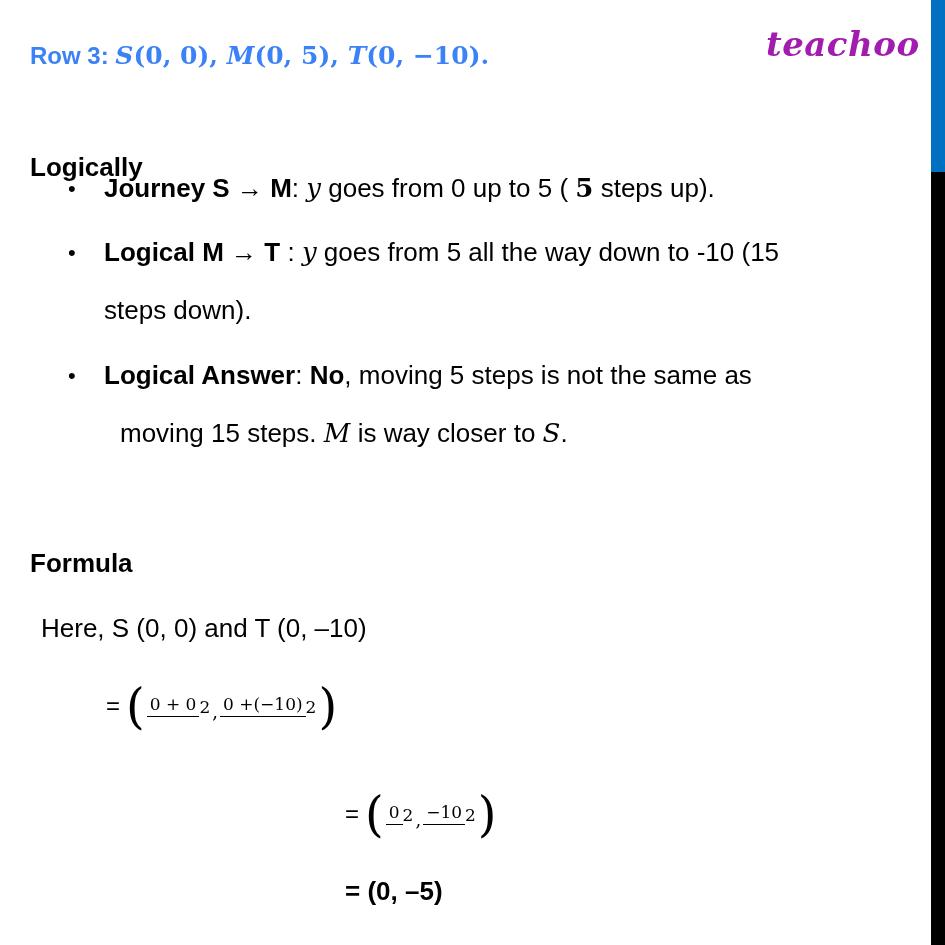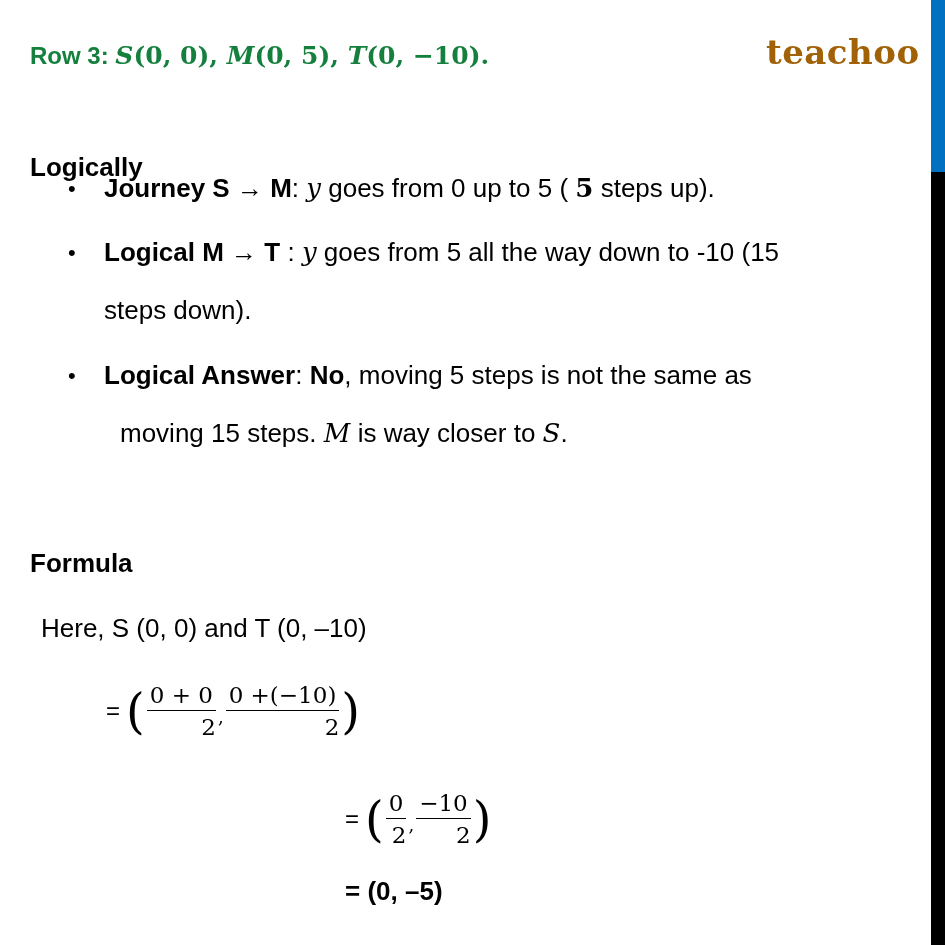--- a/index.html
+++ b/index.html
@@ -1,32 +1,32 @@
 <!DOCTYPE html>
 <html><head>
 <meta charset="utf-8">
 <style>
   html, body { margin:0; padding:0; }
   body { width:945px; height:945px; background:#ffffff; position:relative; overflow:hidden;
          font-family:"Liberation Sans", sans-serif; color:#000; }
   .sidebar-blue { position:absolute; left:931px; top:0; width:14px; height:172px; background:#0070c0; }
   .sidebar-black { position:absolute; left:931px; top:172px; width:14px; height:773px; background:#000; }
-  .logo { position:absolute; left:766px; top:32px; font-family:"DejaVu Serif", serif; font-weight:bold;
-          font-size:34px; letter-spacing:0.5px; color:#a16207; }
-  .title { position:absolute; left:30px; top:41px; font-size:24px; font-weight:bold; color:#15803d; white-space:nowrap; }
+  .logo { position:absolute; left:766px; top:24px; font-family:"DejaVu Serif", serif; font-style:italic; font-weight:bold;
+          font-size:34px; letter-spacing:0.5px; color:#a21caf; }
+  .title { position:absolute; left:30px; top:41px; font-size:24px; font-weight:bold; color:#3b82f6; white-space:nowrap; }
   .title .math { font-family:"DejaVu Serif", serif; font-weight:bold; font-size:25px; }
   .title .math i { font-style:italic; }
   .heading { position:absolute; left:30px; font-size:26px; font-weight:bold; white-space:nowrap; }
   .line { position:absolute; font-size:26px; white-space:nowrap; }
   .bullet { position:absolute; left:68px; font-size:22px; }
   .serif { font-family:"DejaVu Serif", serif; }
   .serif-b { font-family:"DejaVu Serif", serif; font-weight:bold; }
   .it { font-family:"DejaVu Serif", serif; font-style:italic; }
-  .frac { display:inline-flex; flex-direction:column; align-items:flex-end; vertical-align:middle;
-          font-family:"DejaVu Serif", serif; font-size:23px; line-height:1.15; margin:0 2px; }
+  .frac { display:inline-flex; flex-direction:row; align-items:center; vertical-align:middle;
+          font-family:"DejaVu Serif", serif; font-size:17px; line-height:1.15; margin:0 2px; }
   .frac .num { border-bottom:1.5px solid #000; padding:0 3px 2px 3px; }
   .frac .den { padding-top:3px; }
   .paren { font-family:"DejaVu Serif", serif; font-size:48px; font-weight:200; vertical-align:middle; line-height:1; }
   .formula-row { position:absolute; display:flex; align-items:center; white-space:nowrap; font-size:24px; }
 </style>
 </head>
 <body>
 
 <div class="sidebar-blue"></div>
 <div class="sidebar-black"></div>

